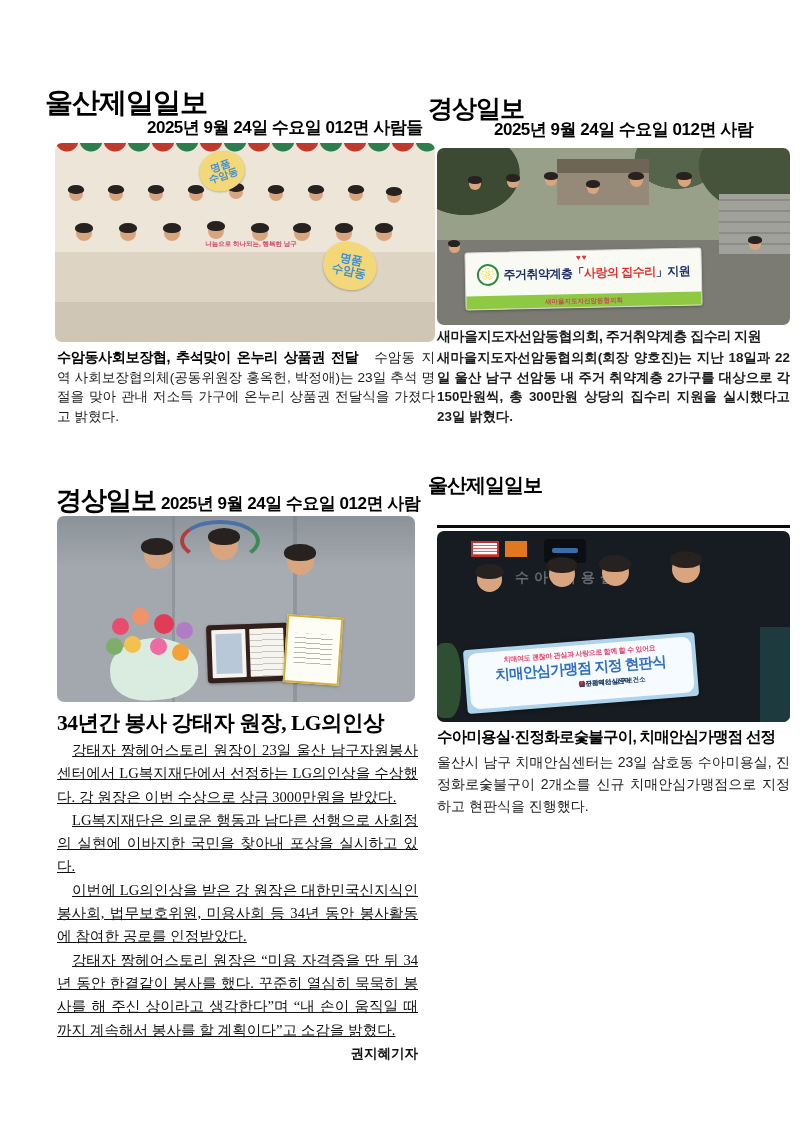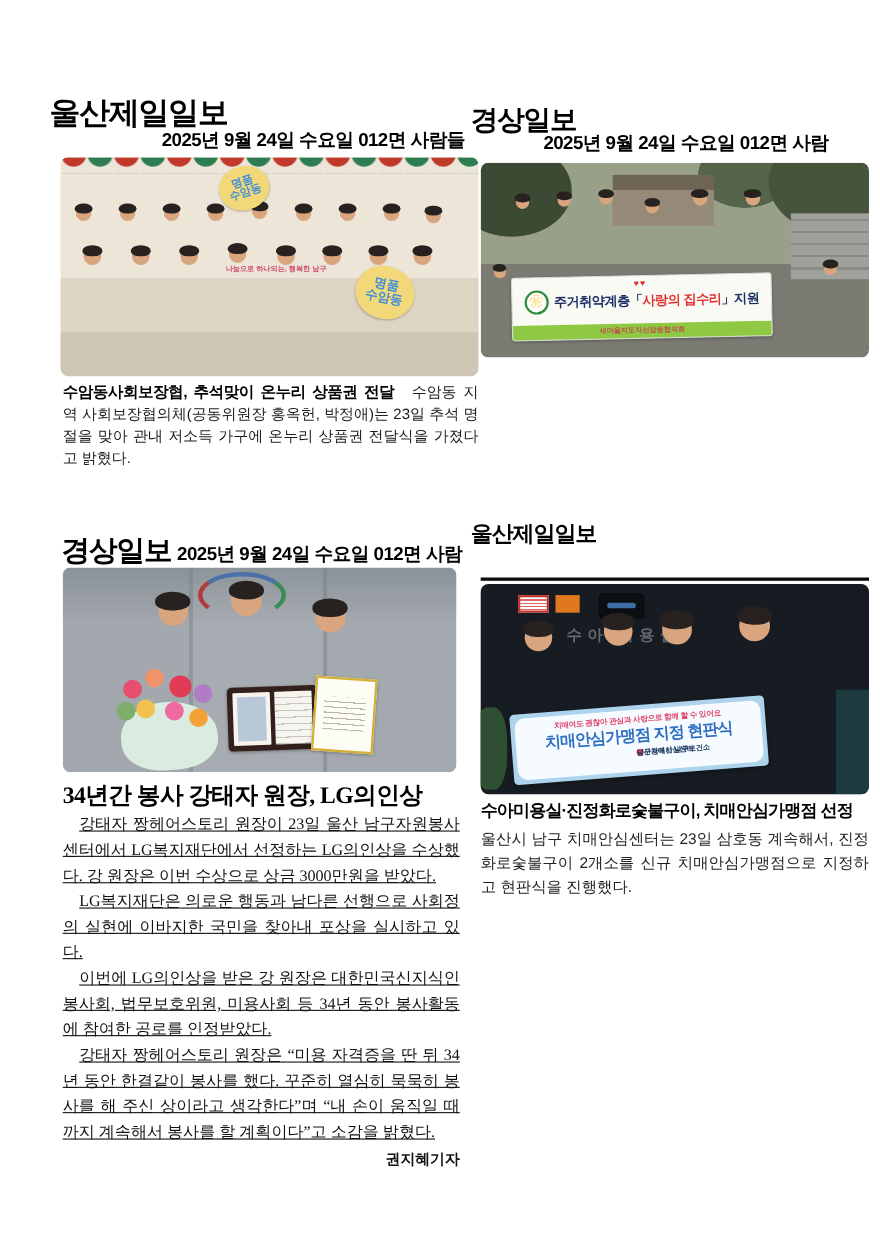--- a/index.html
+++ b/index.html
@@ -288,20 +288,24 @@
       </div>
     <div class="s2-banner">
       <div class="s2-main">
         <span class="s2-logo">❀</span>
         <span class="s2-t"><span class="nv">주거취약계층</span><span class="nv">「</span><span class="rd">사랑의 집수리</span><span class="nv">」</span><span class="nv">지원</span></span>
         <span class="s2-hearts">♥♥</span>
       </div>
       <div class="s2-strip">새마을지도자선암동협의회</div>
     </div>
   </div>
+  <div class="cap" id="c2">
+    <p class="c2-h">새마을지도자선암동협의회, 주거취약계층 집수리 지원</p>
+    <p class="c2-b">새마을지도자선암동협의회(회장 양호진)는 지난 18일과 22일 울산 남구 선암동 내 주거 취약계층 2가구를 대상으로 각 150만원씩, 총 300만원 상당의 집수리 지원을 실시했다고 23일 밝혔다.</p>
+  </div>
 
   <div class="abs" id="a3-head">
     <span class="paper">경상일보</span>
     <span class="dateline">2025년 9월 24일 수요일 012면 사람</span>
   </div>
   <div class="photo" id="ph3">
     <div class="s3-emblem"></div>
     <div id="crowd3" style="position:absolute;inset:0;">
         <div class="fg" style="left: 68px; top: 26px; width: 64px; height: 160px;">
           <div class="hd" style="width: 27px; height: 27px;"></div>
@@ -380,16 +384,16 @@
           <span class="s4-org">
               <span class="dot r"></span>
               <span>남구치매안심센터</span>
             </span>
         </div>
       </div>
     </div>
   </div>
   <div class="cap" id="c4">
     <p class="c4-h">수아미용실·진정화로숯불구이, 치매안심가맹점 선정</p>
-    <p class="c4-b">울산시 남구 치매안심센터는 23일 삼호동 계속해서, 진정화로숯불구이 2개소를 신규 치매안심가맹점으로 지정하고 현판식을 진행했다.</p>
+    <p class="c4-b">울산시 남구 치매안심센터는 23일 삼호동 수아미용실, 진정화로숯불구이 2개소를 신규 치매안심가맹점으로 지정하고 현판식을 진행했다.</p>
   </div>
 
 </div>
 
 </body></html>

